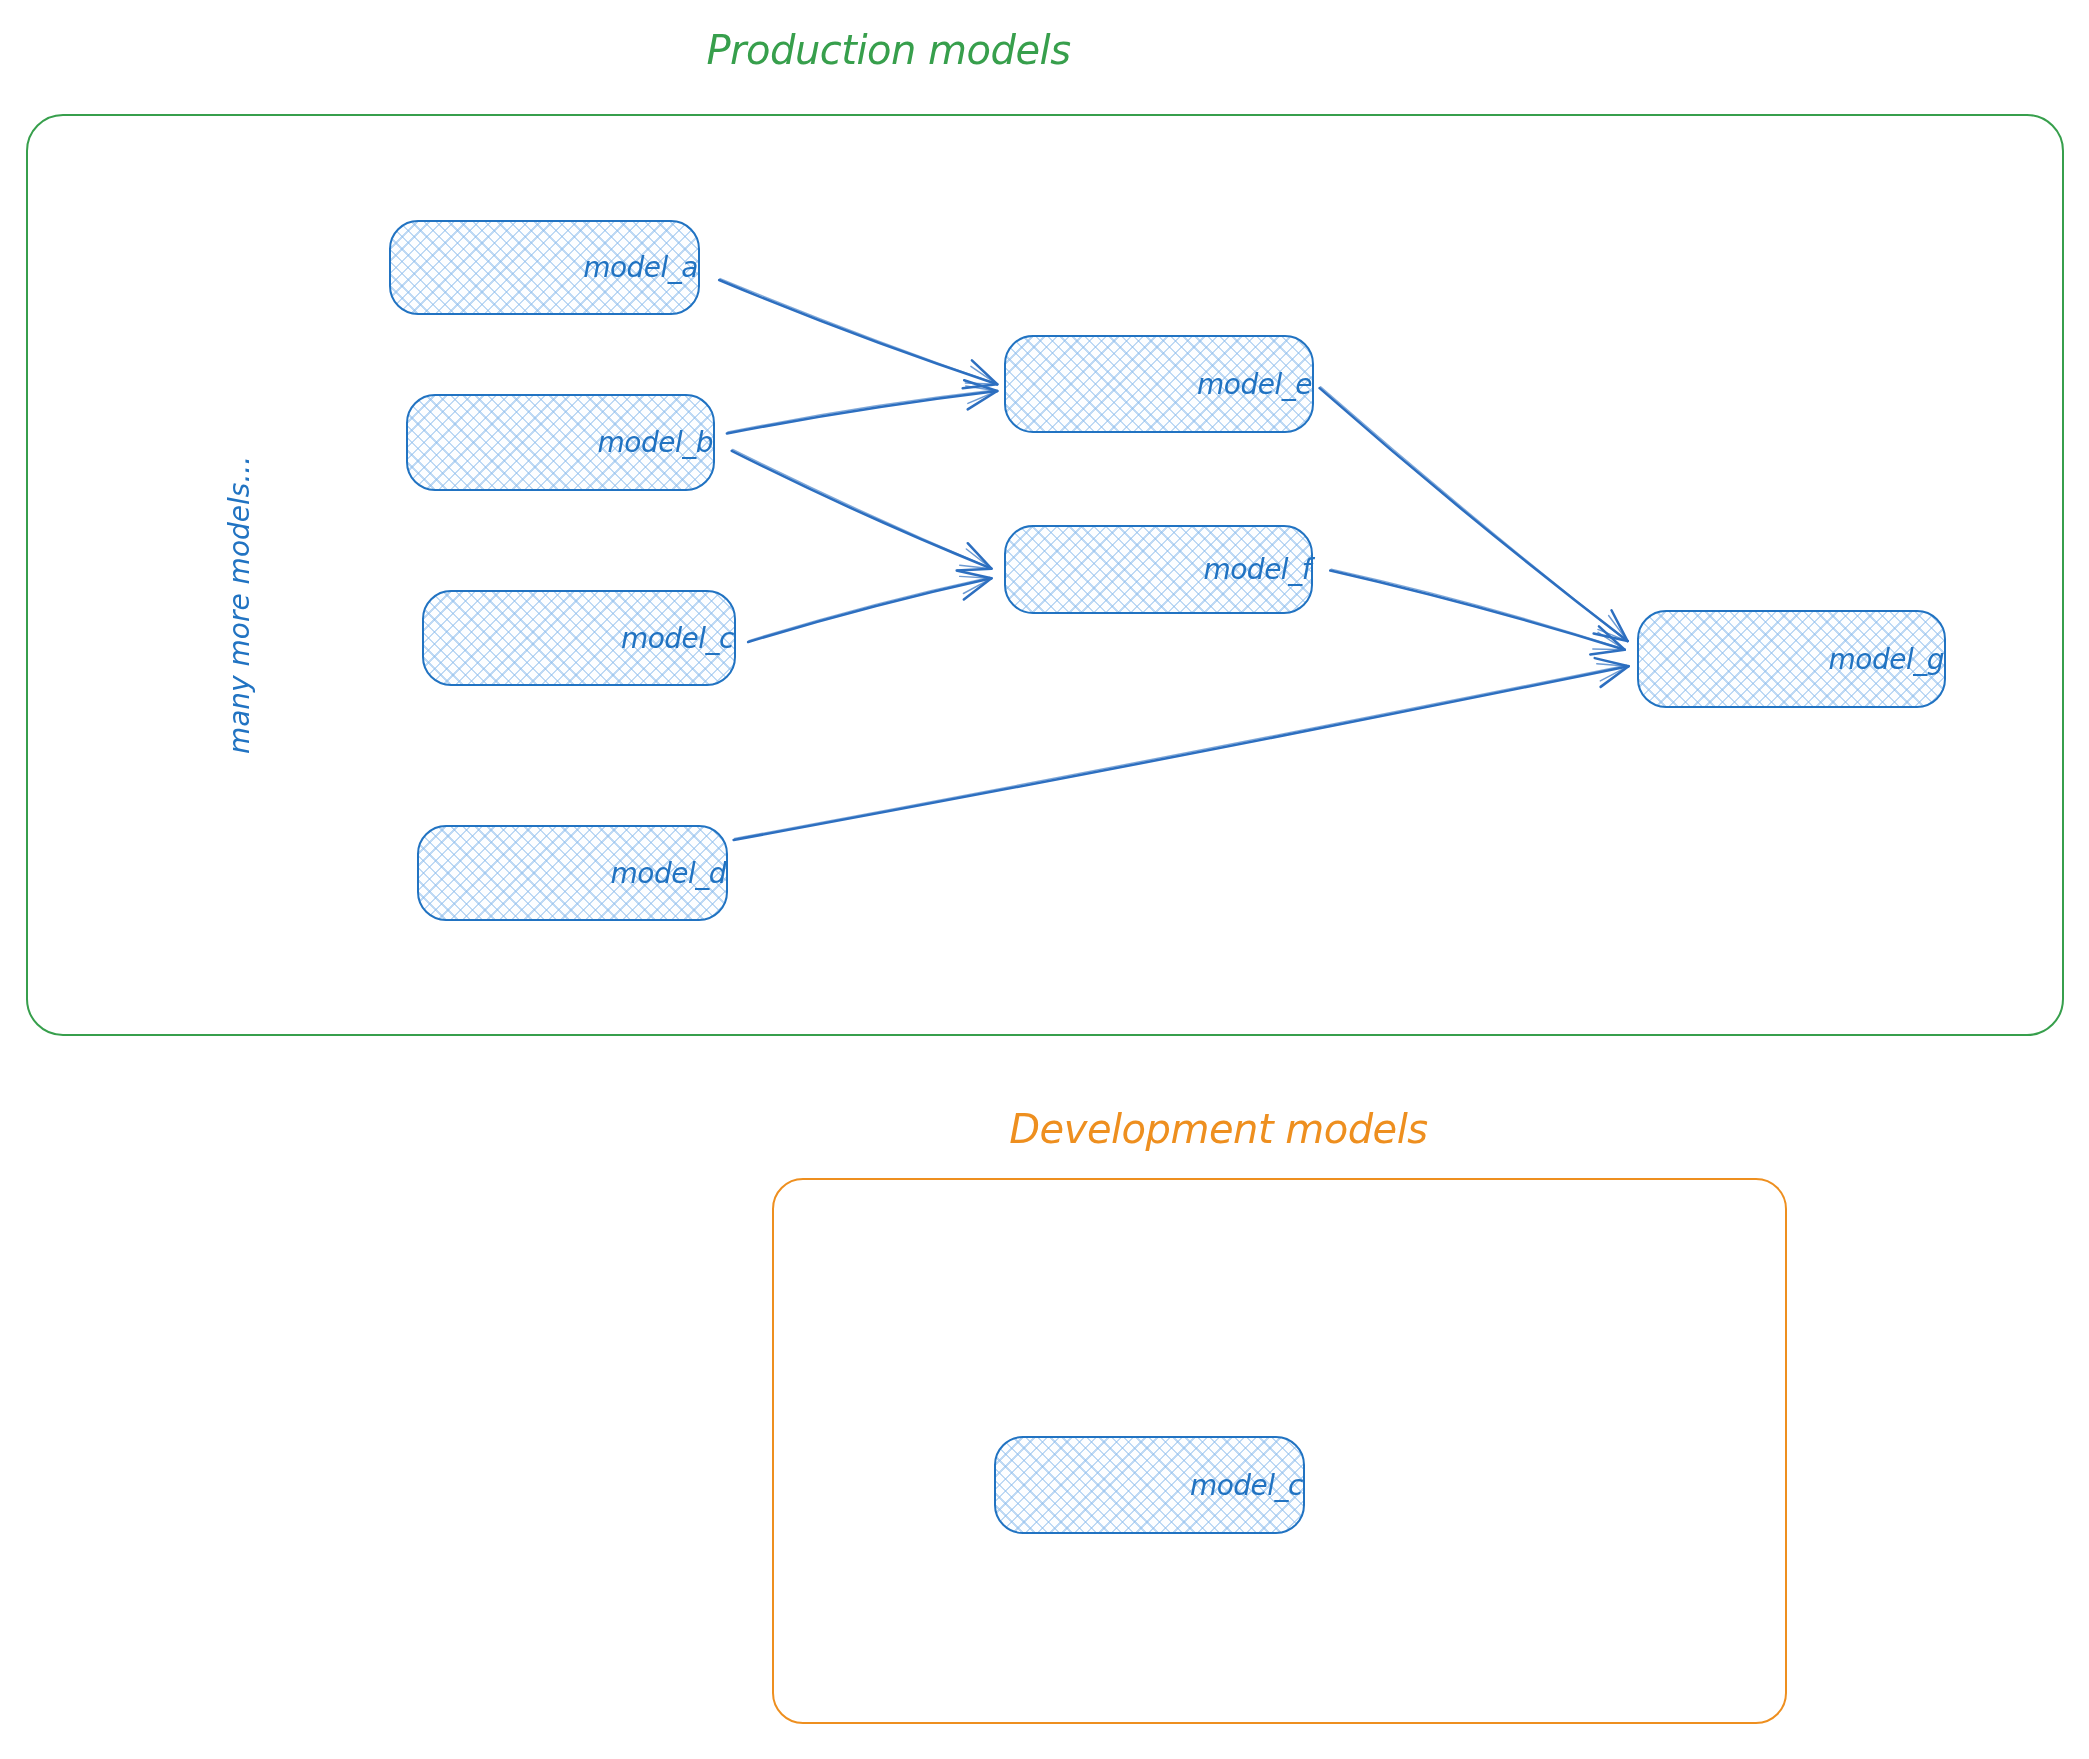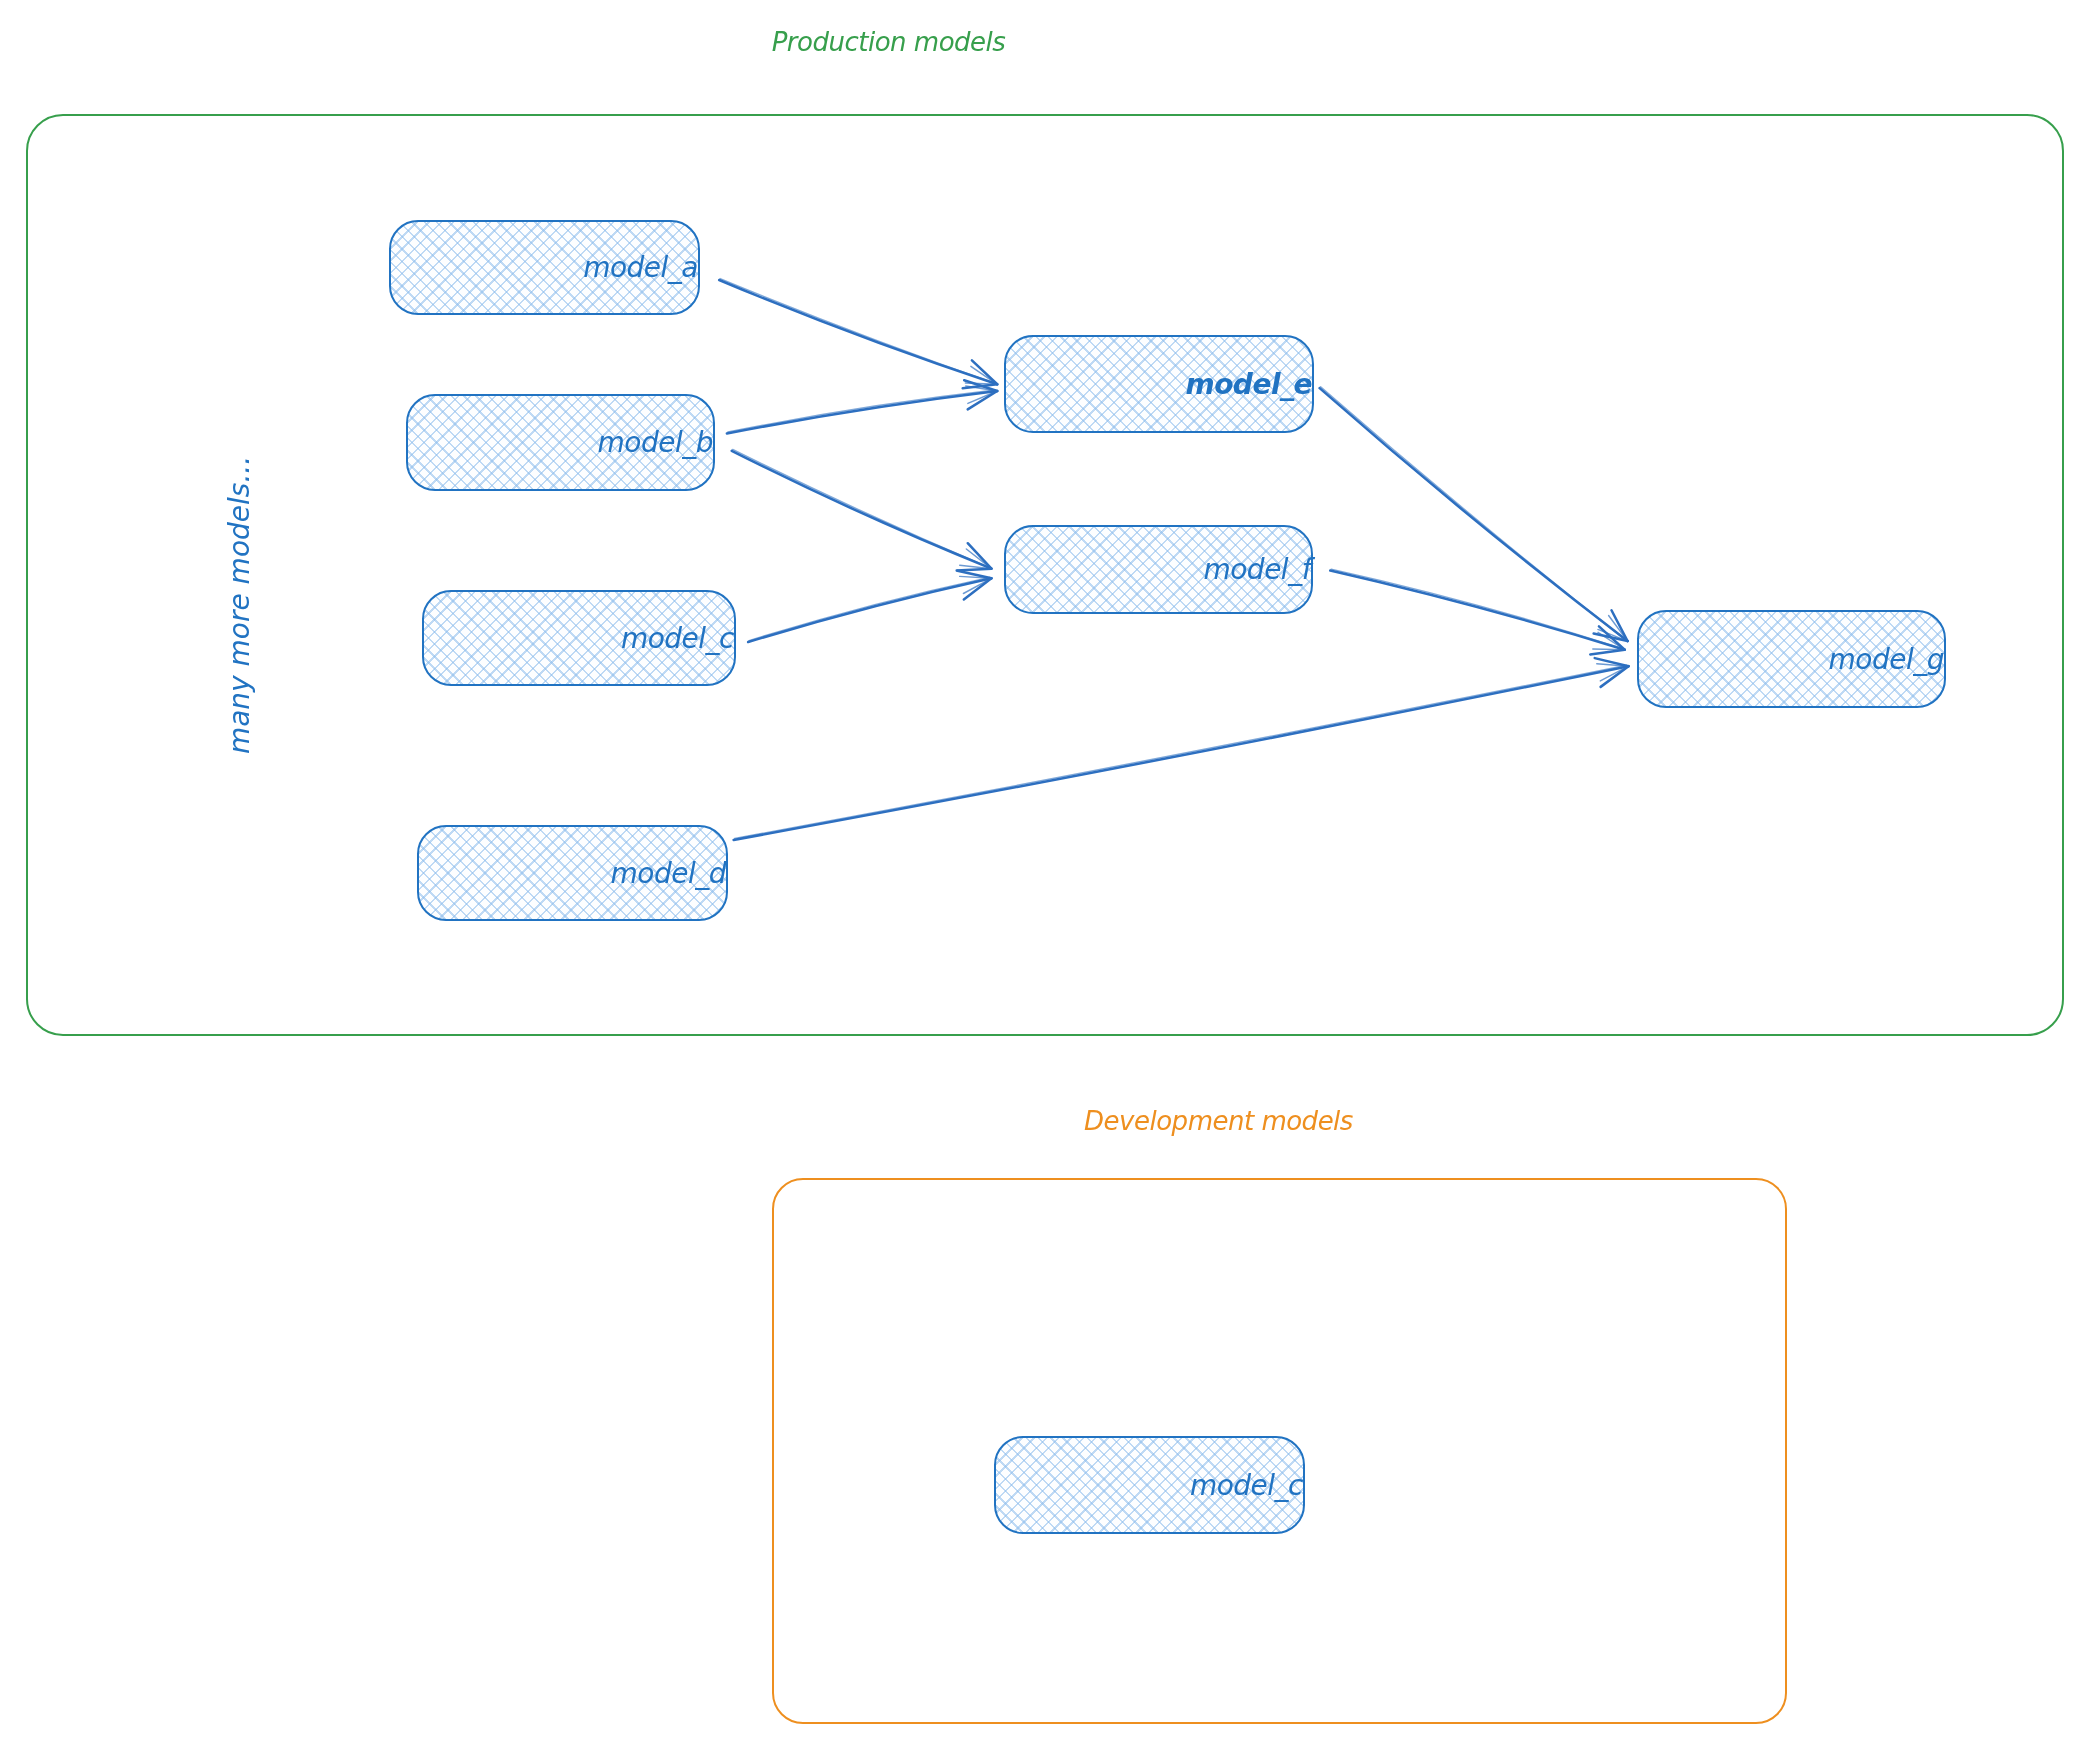--- a/index.html
+++ b/index.html
@@ -27,21 +27,21 @@
     border-radius:37px;
   }
   .development-box{
     left:772px;top:1178px;width:1015px;height:546px;
     border:2.4px solid var(--orange);
     border-radius:31px;
   }
   .group-title{
     position:absolute;
     text-align:center;
-    font-size:26px;
+    font-size:40px;
     font-style:italic;
     font-weight:500;
     letter-spacing:-0.5px;
     white-space:nowrap;
   }
   .production-title{
     left:599px;top:27px;width:579px;
     color:var(--green);
   }
   .development-title{
@@ -61,21 +61,21 @@
     color:var(--blue);
     font-size:28px;
     font-style:italic;
     font-weight:500;
     letter-spacing:-0.5px;
   }
   .node-a    {left:389px; top:220px;  width:311px;height:95px;}
   .node-b    {left:406px; top:394px;  width:309px;height:97px;}
   .node-c    {left:422px; top:590px;  width:314px;height:96px;}
   .node-d    {left:417px; top:793px;  width:311px;height:96px;margin-top:32px;}
-  .node-e    {left:1004px;top:335px;  width:310px;height:98px;font-weight:bold;}
+  .node-e    {left:1004px;top:335px;  width:310px;height:98px;}
   .node-f    {left:1004px;top:525px;  width:309px;height:89px;}
   .node-g    {left:1637px;top:610px;  width:309px;height:98px;padding-left:24px;}
   .node-c-dev{left:994px;top:1436px; width:311px;height:98px;}
   .side-note{
     position:absolute;
     left:239px;top:605px;
     transform:translate(-50%,-50%) rotate(-90deg);
     color:var(--blue);
     font-size:28px;
     font-style:italic;

